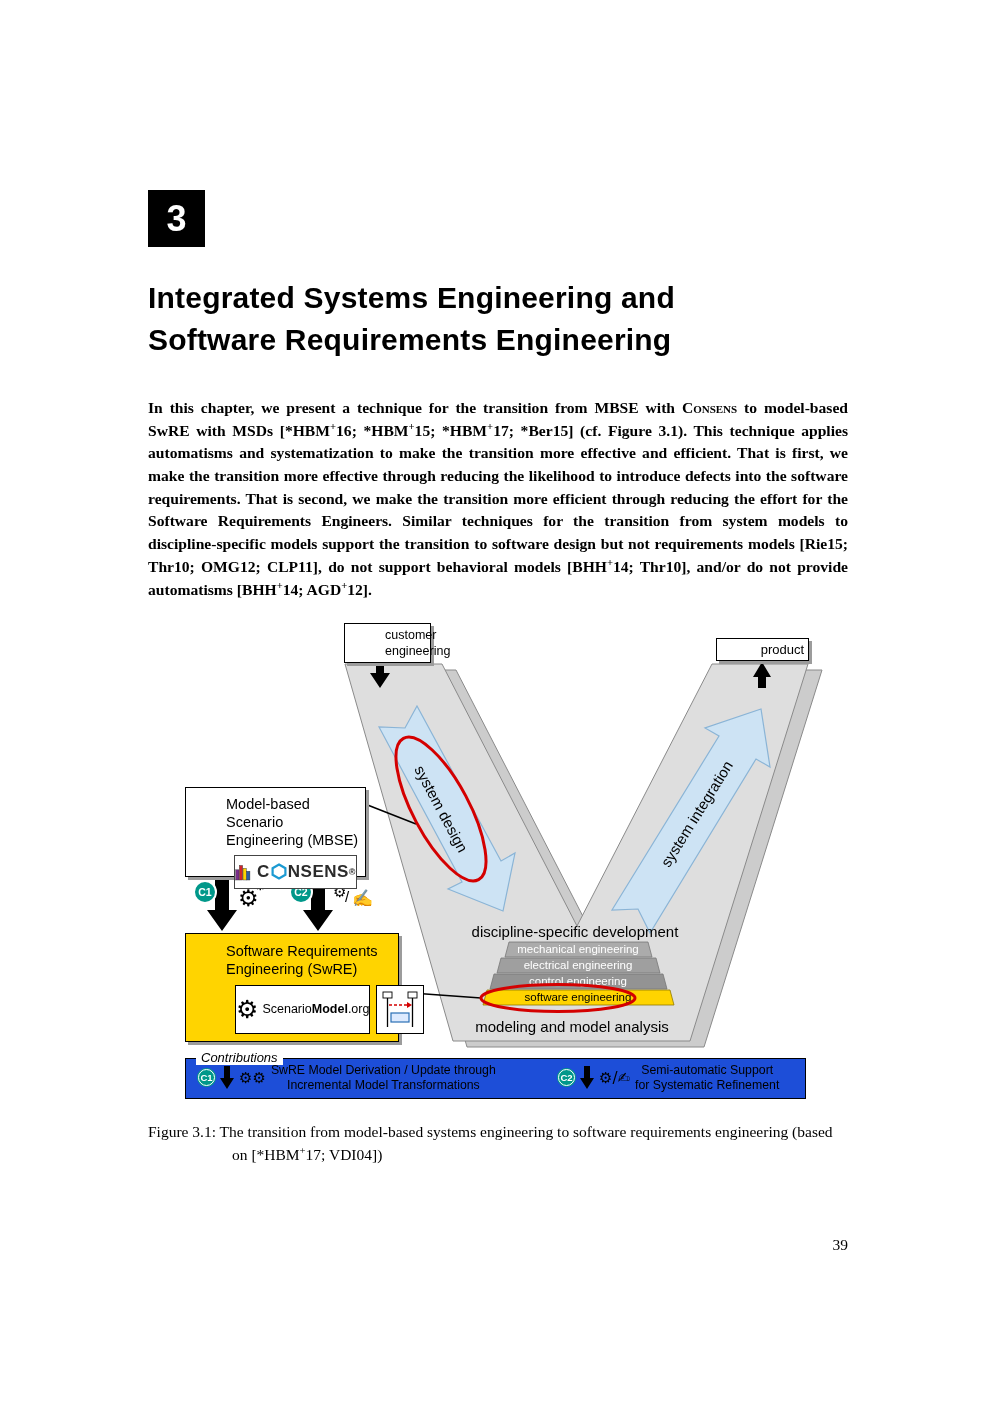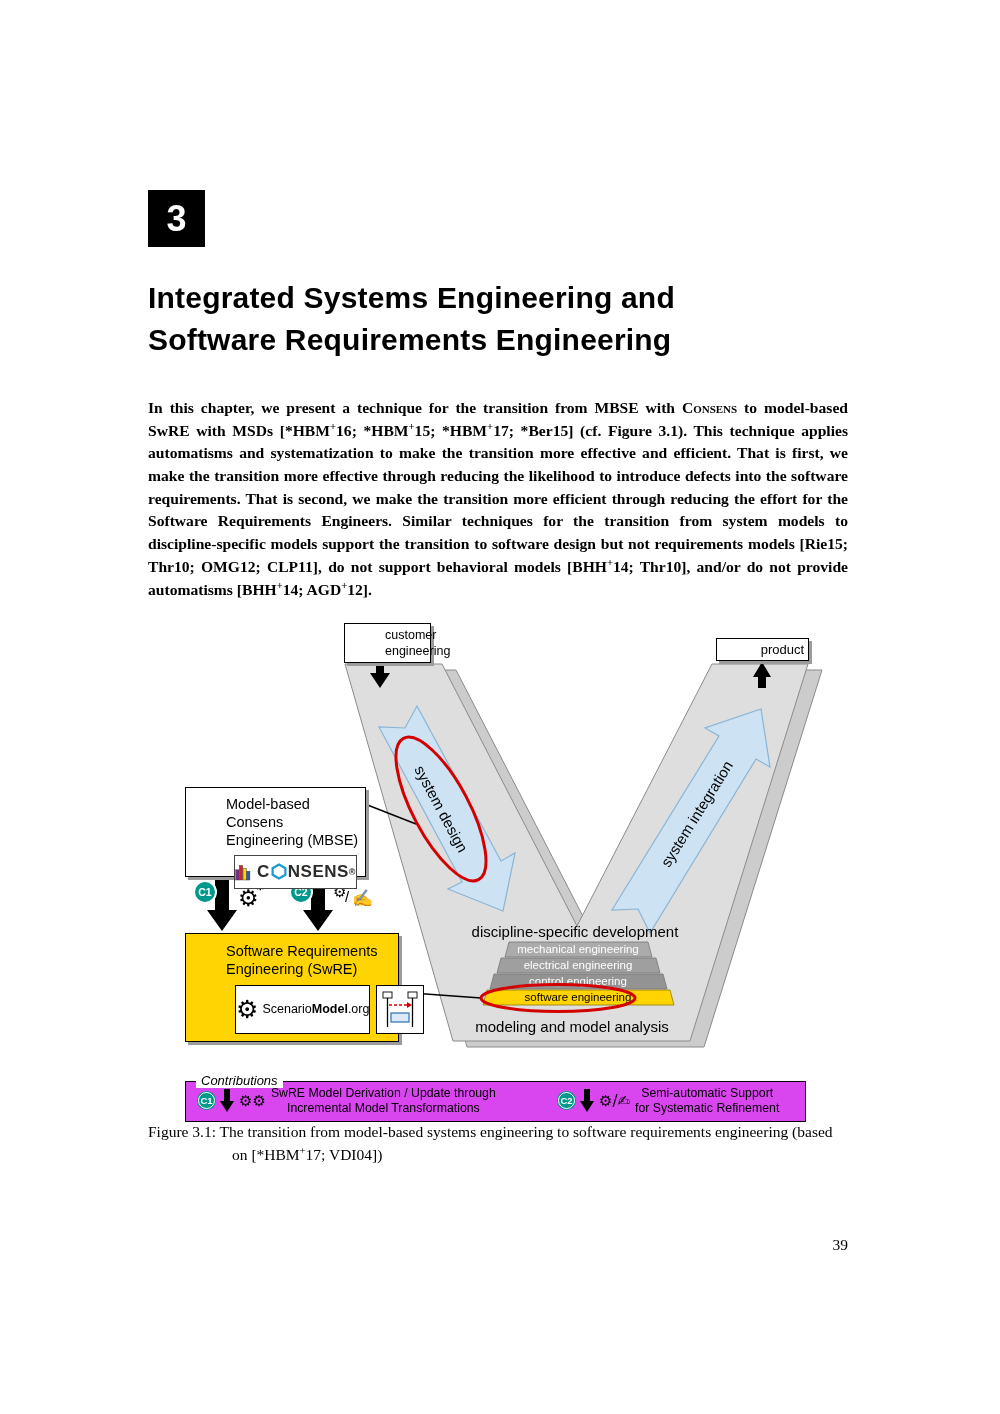--- a/index.html
+++ b/index.html
@@ -39,22 +39,22 @@
   .swre-box { left:37px; top:312px; width:214px; height:109px; background:#ffd400;
     font-size:14.5px; line-height:1.25; padding-top:8px; }
   .swre-logos { display:flex; gap:6px; padding:7px 9px 0; }
   .st-box { background:#fff; border:1px solid #000; height:49px; flex:1;
     display:flex; align-items:center; justify-content:center; gap:4px; }
   .msd-box { background:#fff; border:1px solid #000; width:56px; height:49px;
     display:flex; align-items:center; justify-content:center; }
   .gear-glyph { font-size:25px; line-height:1; font-family:"DejaVu Sans",sans-serif; }
   .st-text { font-size:12.5px; white-space:nowrap; }
 
-  .legend-box { position:absolute; left:37px; top:460px; width:621px; height:41px; border:1px solid #000;
-    font-family:"Liberation Sans",sans-serif; background:#d946ef; }
+  .legend-box { position:absolute; left:37px; top:437px; width:621px; height:41px; border:1px solid #000;
+    font-family:"Liberation Sans",sans-serif; background:#1d4ed8; }
   .legend-label { position:absolute; top:-9px; left:10px; background:#fff; padding:0 5px;
     font-style:italic; font-size:13px; }
   .legend-entry { position:absolute; top:4px; display:flex; align-items:center; gap:5px; }
   .entry-c1 { left:12px; } .entry-c2 { left:372px; }
   .badge { width:17px; height:17px; border-radius:50%; background:#00988a; color:#fff; flex:0 0 17px;
     font-size:9.5px; font-weight:bold; display:flex; align-items:center; justify-content:center;
     border:1.5px solid #fff; box-shadow:0 0 0 1px #00988a; }
   .legend-icons { font-size:15px; font-family:"DejaVu Sans",sans-serif; white-space:nowrap; }
   .legend-text { font-size:12.3px; line-height:1.2; text-align:center; }
 
@@ -136,21 +136,21 @@
     <div class="dbox customer-box">
       <span>customer</span>
       <span>engineering</span>
     </div>
 
     <div class="dbox product-box">
       <span>product</span>
     </div>
 
     <div class="dbox mbse-box">
-      <div>Model-based Consens</div>
+      <div>Model-based Scenario</div>
       <div>Engineering (MBSE)</div>
       <div class="logo-box">
         <svg width="22" height="26" viewBox="0 0 22 26">
           <rect x="1" y="10" width="4.5" height="14" fill="#7b2d8b" stroke="#333" stroke-width="0.6"></rect>
           <rect x="6" y="4" width="4.5" height="20" fill="#d2232a" stroke="#333" stroke-width="0.6"></rect>
           <rect x="11" y="8" width="4.5" height="16" fill="#ffd400" stroke="#333" stroke-width="0.6"></rect>
           <rect x="16" y="12" width="4.5" height="12" fill="#2e5fa3" stroke="#333" stroke-width="0.6"></rect>
         </svg>
         <span class="consens-text">
           <span>C</span>

